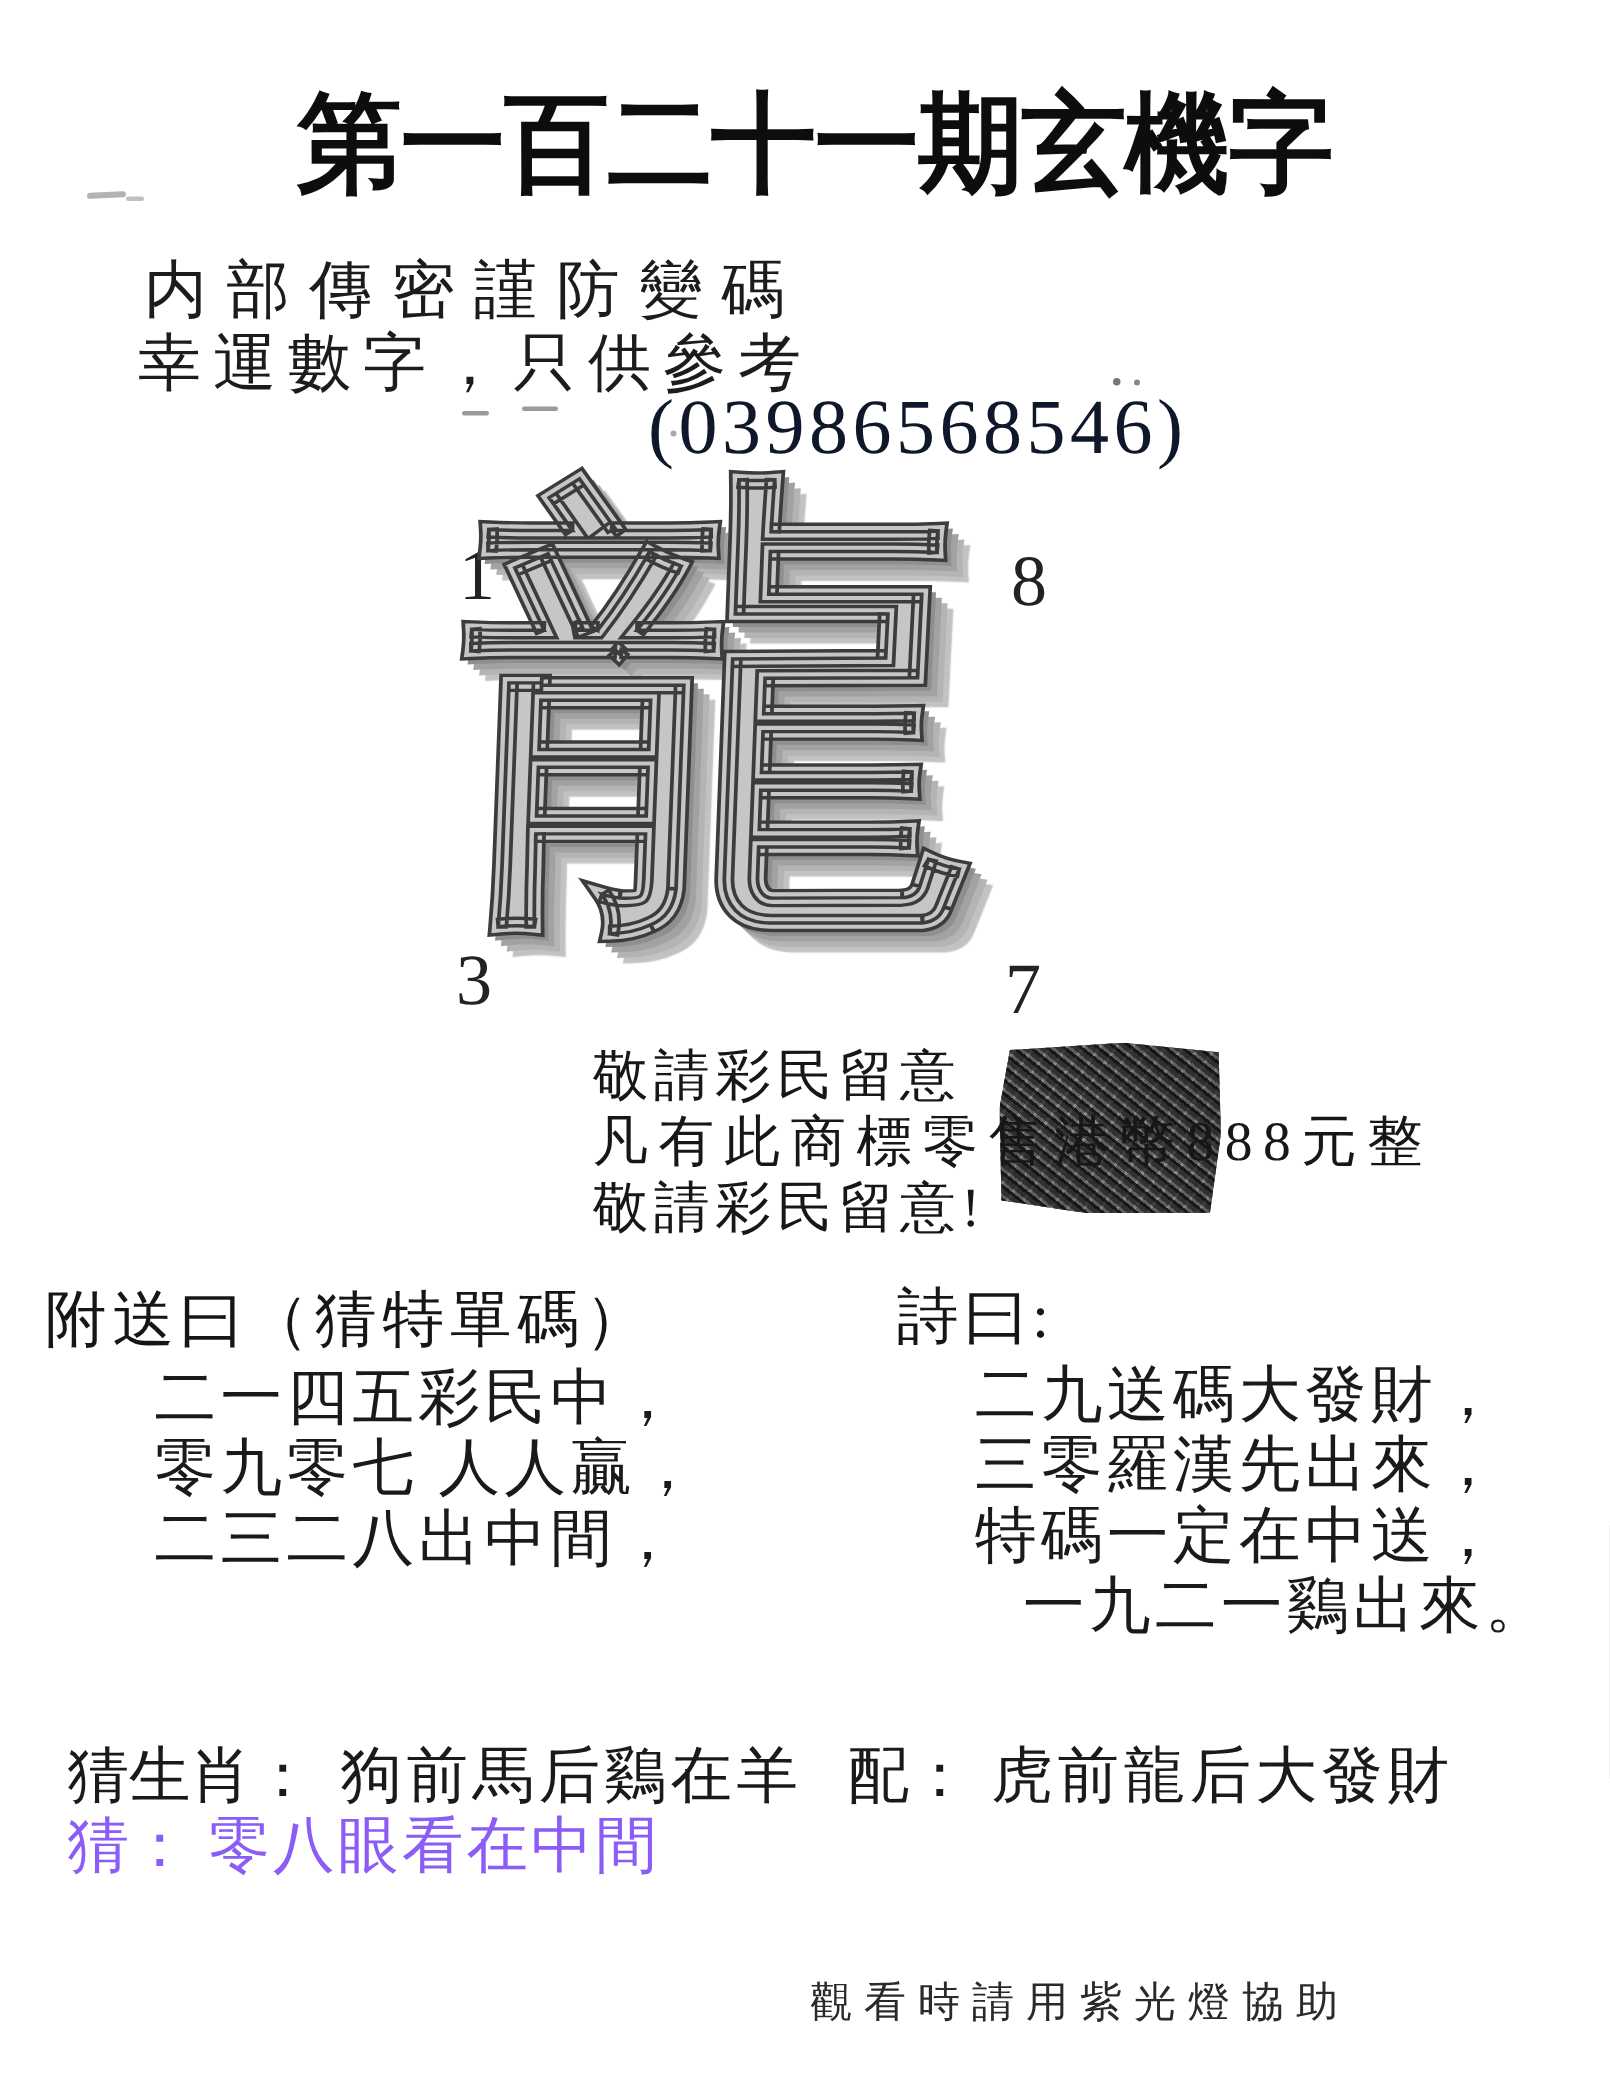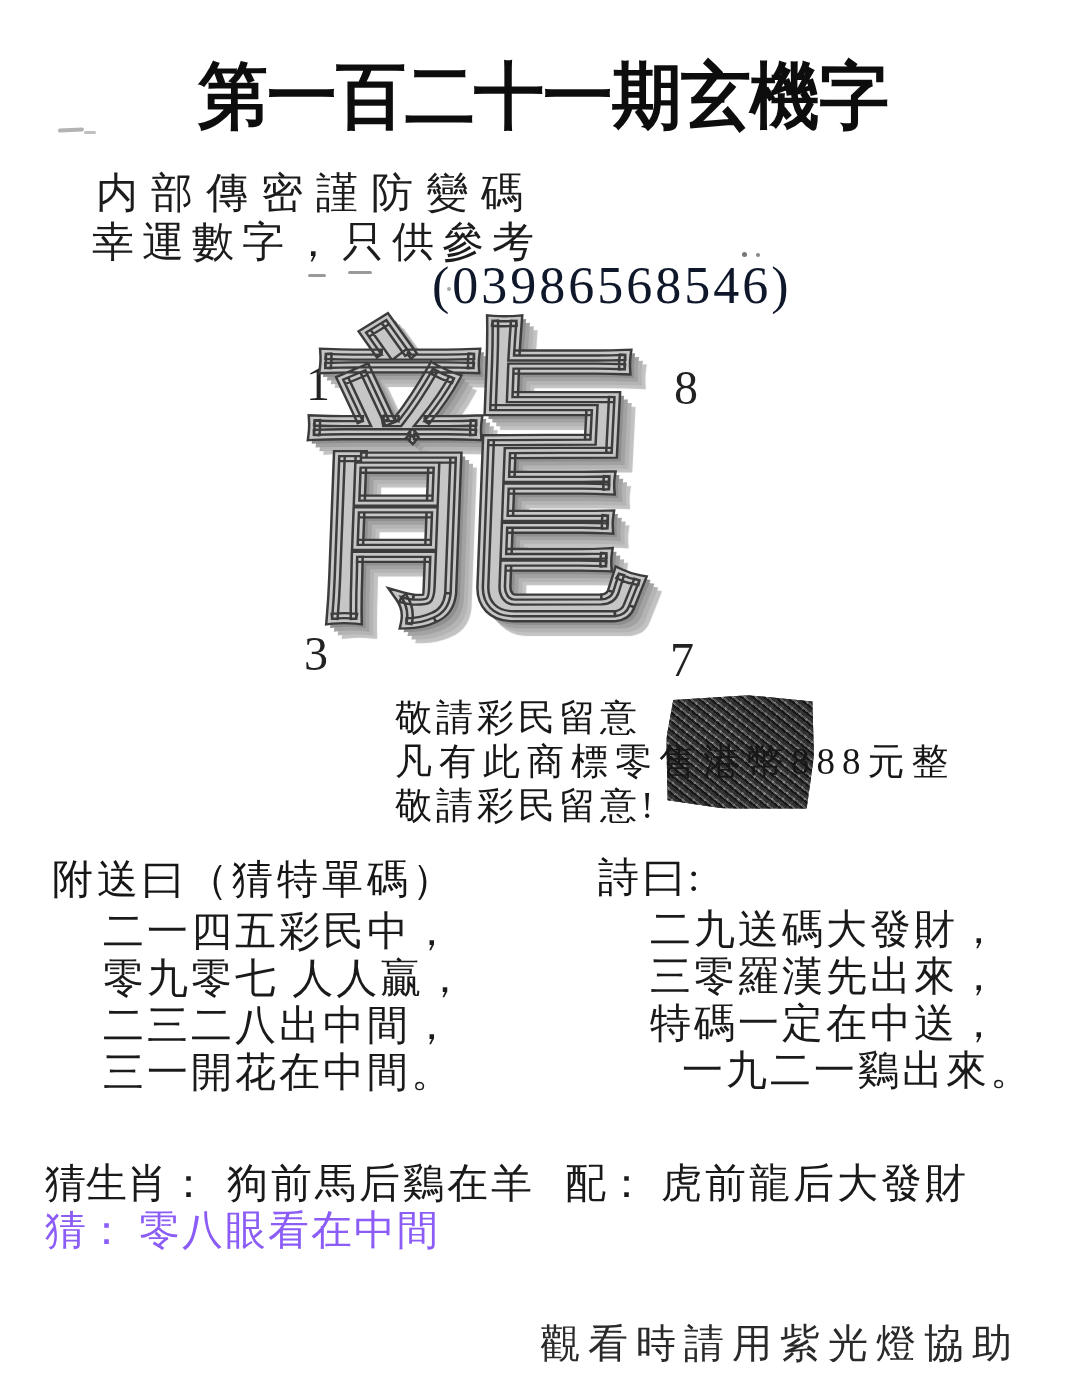--- a/index.html
+++ b/index.html
@@ -72,42 +72,42 @@
     transform: rotate(1.5deg);
     z-index: 1;
   }
   .tm-block { left: 395px; top: 696px; z-index: 2; }
   .tm-line { font-size: 37px; line-height: 44px; letter-spacing: 4px; color: #171717; position: relative; z-index: 2; }
   .tm-line-2 { letter-spacing: 7px; }
 
   .section-header { font-size: 41px; letter-spacing: 4px; color: #161616; }
   .poem-line { font-size: 41px; letter-spacing: 3px; color: #1a1a1a; }
 
-  .bonus-header { left: 52px;  top: 852px; text-align: right; }
+  .bonus-header { left: 30px;  top: 852px; text-align: right; }
   .bonus-0 { left: 103px; top: 904px; }
   .bonus-1 { left: 103px; top: 951px; }
   .bonus-2 { left: 103px; top: 998px; }
   .bonus-3 { left: 103px; top: 1045px; }
 
   .poem-header { left: 598px; top: 850px; }
   .poem-0 { left: 650px; top: 902px; }
   .poem-1 { left: 650px; top: 949px; }
   .poem-2 { left: 650px; top: 996px; }
   .poem-3 { left: 650px; top: 1043px; margin-left: 32px; }
 
   .zodiac-1 { left: 45px; top: 1156px; font-size: 41px; color: #1a1a1a; }
   .zodiac-2 { left: 45px; top: 1203px; font-size: 41px; color: #8b5cf6; }
   .zodiac-1 .val-1 { margin-left: 18px; letter-spacing: 3px; }
   .zodiac-1 .pair-label { margin-left: 30px; }
   .zodiac-1 .val-2 { margin-left: 14px; letter-spacing: 3px; }
   .zodiac-2 .val { margin-left: 12px; letter-spacing: 2px; }
 
   .footer {
     left: 540px; top: 1316px;
-    font-size: 40px;
+    font-size: 28px;
     letter-spacing: 8px;
     color: #2a2a2a;
   }
 
   .artifact { position: absolute; background: #a8a8a8; border-radius: 2px; }
   .art-1 { left: 58px;  top: 128px; width: 26px; height: 4px; transform: rotate(-3deg); background:#b3b3b3; }
   .art-2 { left: 84px;  top: 131px; width: 12px; height: 3px; background:#c0c0c0; }
   .art-3 { left: 308px; top: 274px; width: 18px; height: 3px; background:#9a9a9a; }
   .art-4 { left: 348px; top: 271px; width: 24px; height: 3px; background:#9a9a9a; }
   .art-dot-1 { left: 742px; top: 252px; width: 5px; height: 5px; border-radius: 50%; background:#777; }
@@ -139,21 +139,20 @@
   <div class="abs tm-block">
     <div class="tm-line">敬請彩民留意</div>
     <div class="tm-line tm-line-2">凡有此商標零售港幣888元整</div>
     <div class="tm-line">敬請彩民留意!</div>
   </div>
 
   <div class="abs section-header bonus-header">附送曰（猜特單碼）</div>
   <div class="abs poem-line bonus-0">二一四五彩民中，</div>
   <div class="abs poem-line bonus-1">零九零七 人人贏，</div>
   <div class="abs poem-line bonus-2">二三二八出中間，</div>
-  <div class="abs poem-line bonus-3">三一開花在中間。</div>
 
   <div class="abs section-header poem-header">詩曰:</div>
   <div class="abs poem-line poem-0">二九送碼大發財，</div>
   <div class="abs poem-line poem-1">三零羅漢先出來，</div>
   <div class="abs poem-line poem-2">特碼一定在中送，</div>
   <div class="abs poem-line poem-3">一九二一鷄出來。</div>
 
   <div class="abs zodiac-1">
     <span>猜生肖：</span><span class="val-1">狗前馬后鷄在羊</span><span class="pair-label">配：</span><span class="val-2">虎前龍后大發財</span>
   </div>

